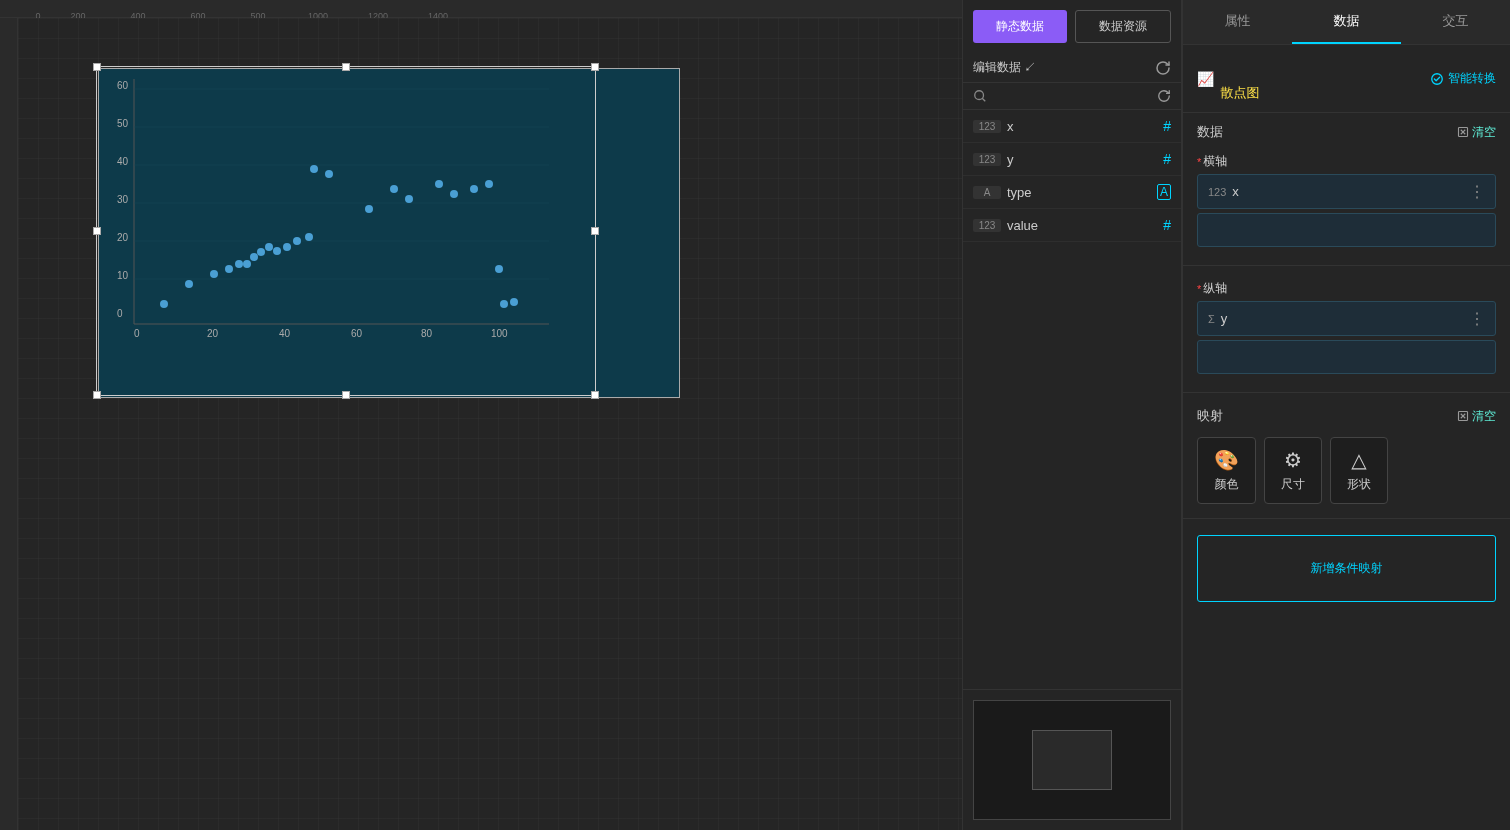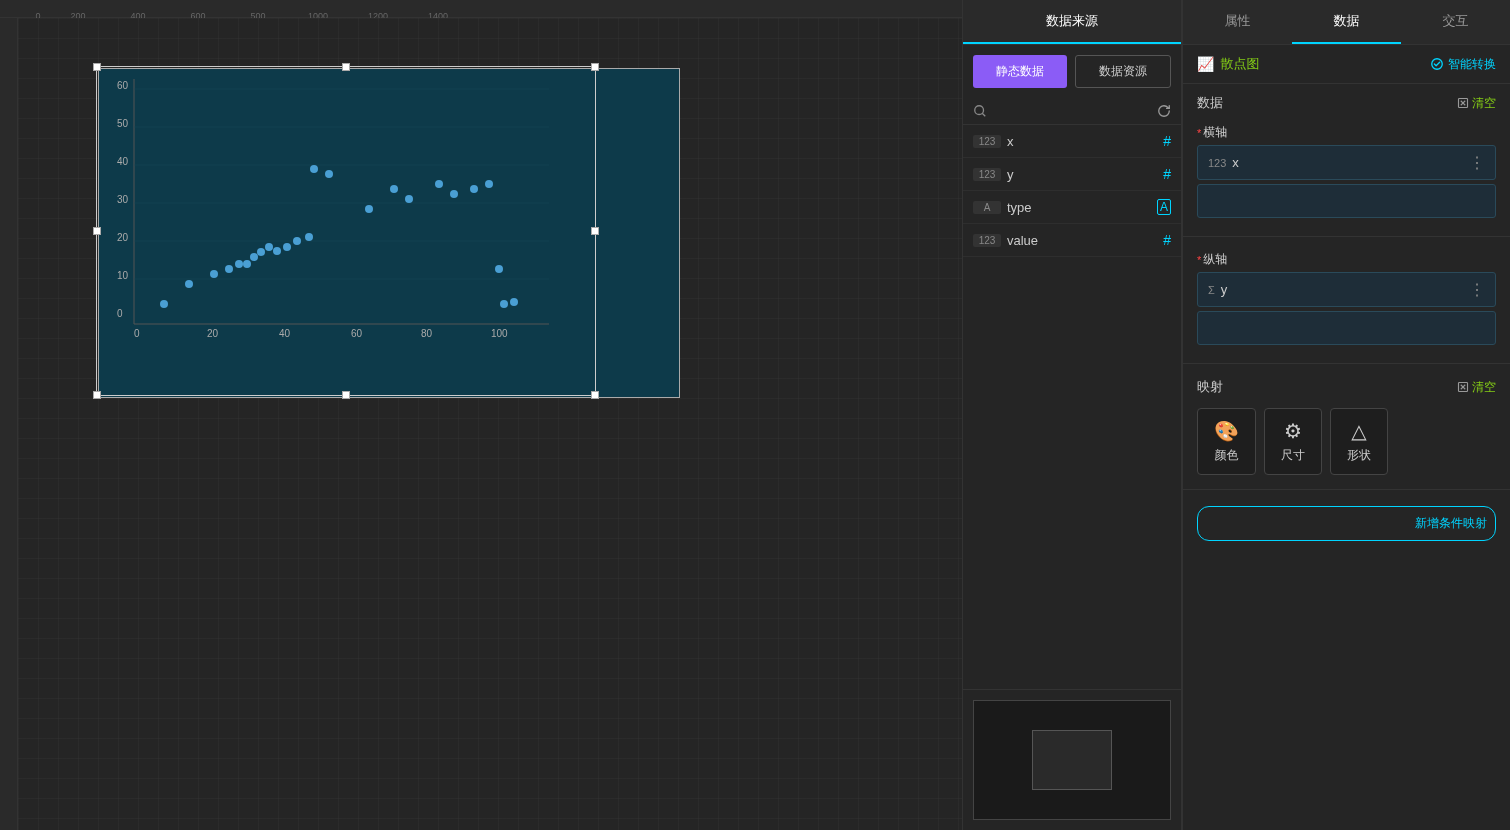--- a/index.html
+++ b/index.html
@@ -285,23 +285,24 @@
       border-bottom: 1px solid #333;
       gap: 6px;
     }
 
     .chart-icon {
       color: #ccc;
       font-size: 14px;
     }
 
     .chart-title {
-      color: #84cc16;
+      color: #fde047;
       font-size: 13px;
       flex: 1;
+      margin-top: 29px;
     }
 
     .smart-convert {
       display: flex;
       align-items: center;
       gap: 4px;
       color: #00d4ff;
       font-size: 12px;
       cursor: pointer;
     }
@@ -312,21 +313,21 @@
       justify-content: space-between;
       padding: 10px 14px 6px;
     }
 
     .section-title {
       color: #ccc;
       font-size: 13px;
     }
 
     .section-clear {
-      color: #84cc16;
+      color: #5eead4;
       font-size: 12px;
       cursor: pointer;
       display: flex;
       align-items: center;
       gap: 3px;
     }
 
     .axis-group {
       padding: 6px 14px;
     }
@@ -426,28 +427,27 @@
     }
 
     .condition-title {
       color: #ccc;
       font-size: 13px;
       margin-bottom: 8px;
     }
 
     .add-condition-btn {
       width: 100%;
-      padding: 8px;
+      padding: 24px;
       background: transparent;
       border: 1px solid #00d4ff;
       color: #00d4ff;
-      border-radius: 12px;
-      cursor: pointer;
-      font-size: 12px;
-      text-align: right;
+      border-radius: 3px;
+      cursor: pointer;
+      font-size: 12px;
     }
 
     .ruler-num {
       position: absolute;
       top: 2px;
       font-size: 9px;
       color: #666;
       transform: translateX(-50%);
     }
   </style>
@@ -536,29 +536,35 @@
       <div style="position:absolute;bottom:-4px;right:-4px;width:8px;height:8px;background:#fff;border:1px solid #aaa;"></div>
       <div style="position:absolute;top:-4px;left:50%;transform:translateX(-50%);width:8px;height:8px;background:#fff;border:1px solid #aaa;"></div>
       <div style="position:absolute;bottom:-4px;left:50%;transform:translateX(-50%);width:8px;height:8px;background:#fff;border:1px solid #aaa;"></div>
       <div style="position:absolute;top:50%;left:-4px;transform:translateY(-50%);width:8px;height:8px;background:#fff;border:1px solid #aaa;"></div>
       <div style="position:absolute;top:50%;right:-4px;transform:translateY(-50%);width:8px;height:8px;background:#fff;border:1px solid #aaa;"></div>
     </div>
   </div>
 </div>
 
 <div class="middle-panel">
-  <div class="tabs-top">
-    <div class="tab-item active">数据来源</div>
-  </div>
 
   <div class="data-source-buttons">
     <button class="btn-static">静态数据</button>
     <button class="btn-datasource">数据资源</button>
   </div>
 
+  <div class="edit-data-row">
+    <button class="edit-data-btn">
+      <span>编辑数据 ↙</span>
+    </button>
+    <svg class="icon-refresh" viewBox="0 0 16 16" fill="none" stroke="currentColor" stroke-width="1.5">
+      <path d="M14 8A6 6 0 1 1 8 2c1.8 0 3.4.8 4.5 2L14 5" stroke-linecap="round"></path>
+      <polyline points="14,2 14,5 11,5" stroke-linecap="round" stroke-linejoin="round"></polyline>
+    </svg>
+  </div>
 
   <div class="search-row">
     <svg width="14" height="14" viewBox="0 0 16 16" fill="none" stroke="#888" stroke-width="1.5">
       <circle cx="7" cy="7" r="5"></circle>
       <line x1="10.5" y1="10.5" x2="14" y2="14"></line>
     </svg>
     <input class="search-input" type="text" placeholder="" style="">
     <svg class="icon-refresh" viewBox="0 0 16 16" fill="none" stroke="currentColor" stroke-width="1.5" style="width:14px;height:14px;">
       <path d="M14 8A6 6 0 1 1 8 2c1.8 0 3.4.8 4.5 2L14 5" stroke-linecap="round"></path>
       <polyline points="14,2 14,5 11,5" stroke-linecap="round" stroke-linejoin="round"></polyline>

